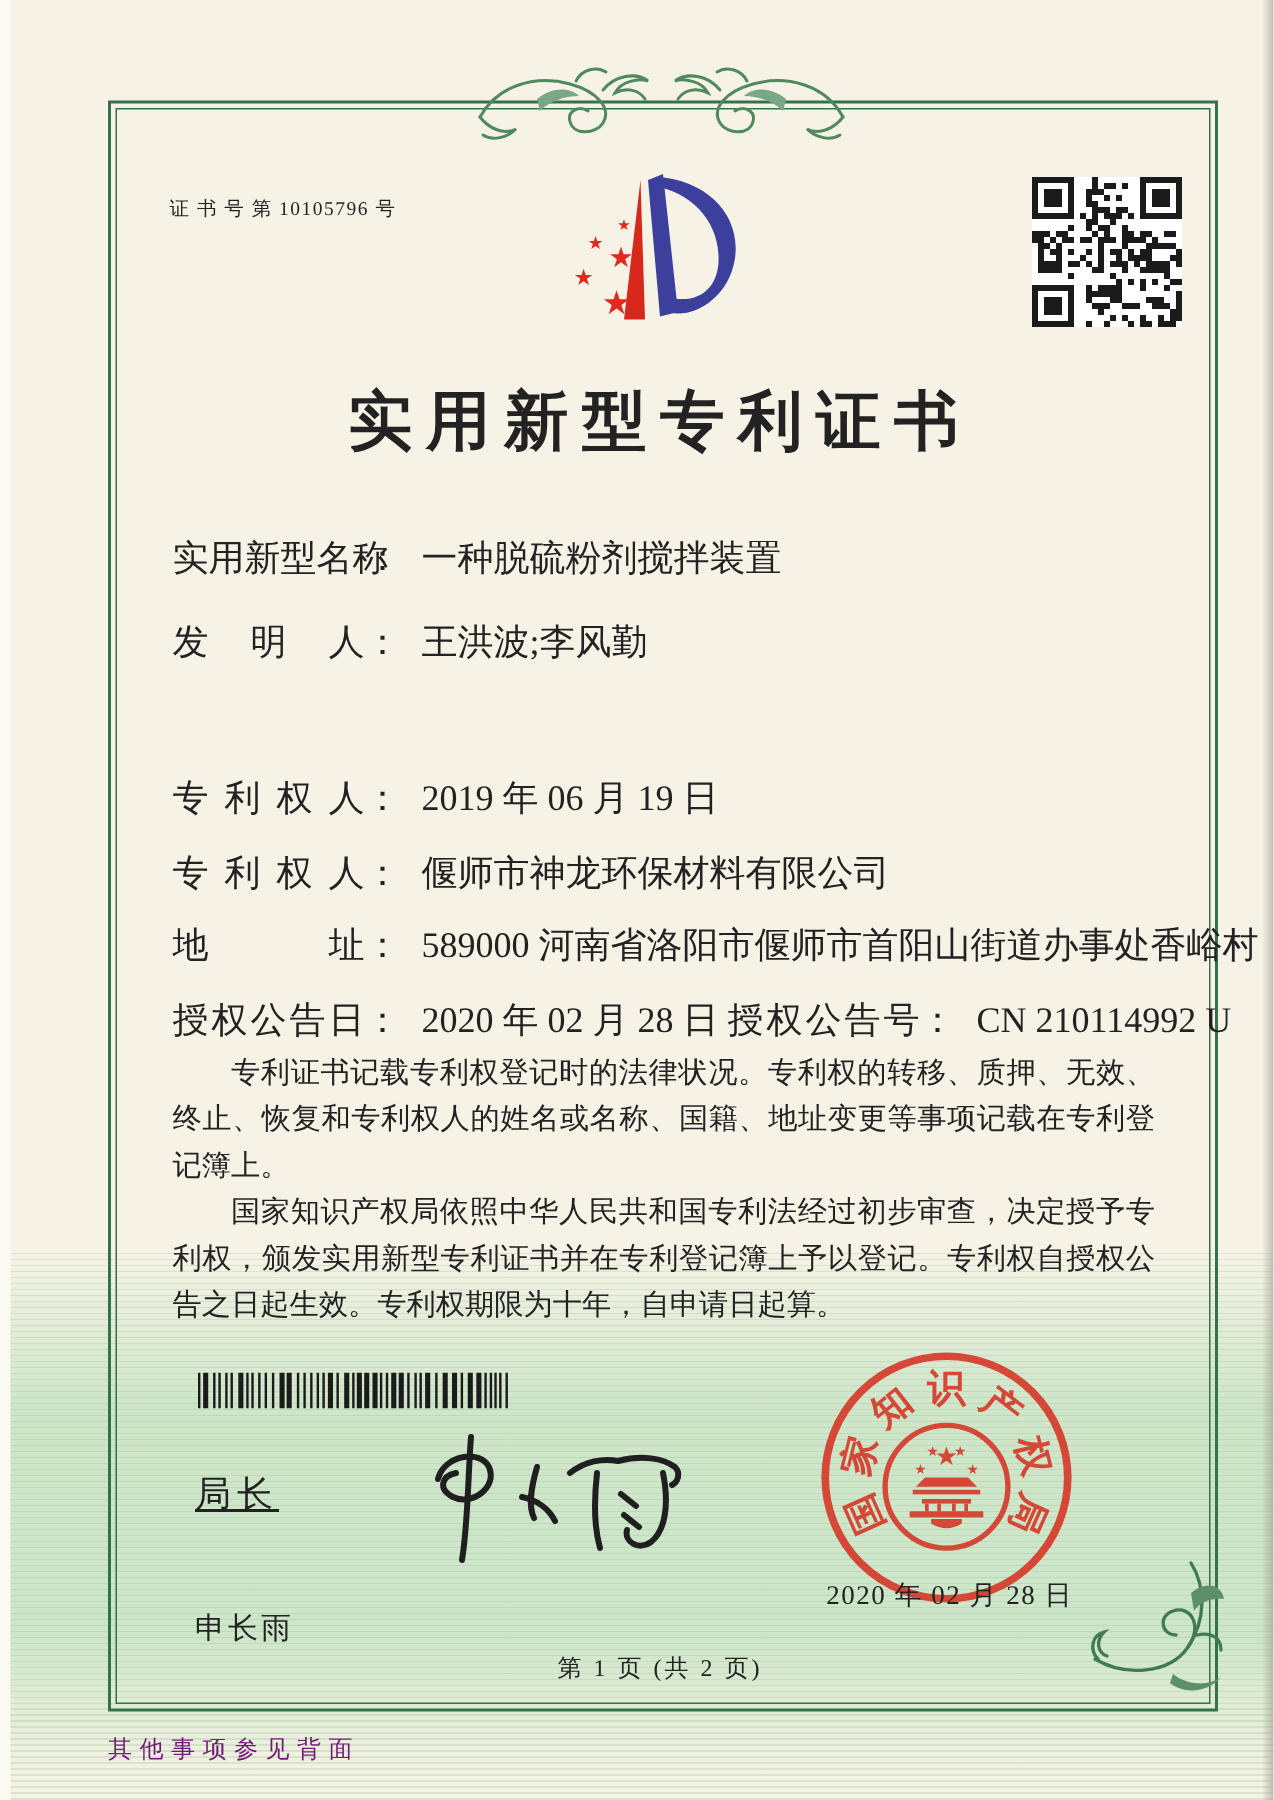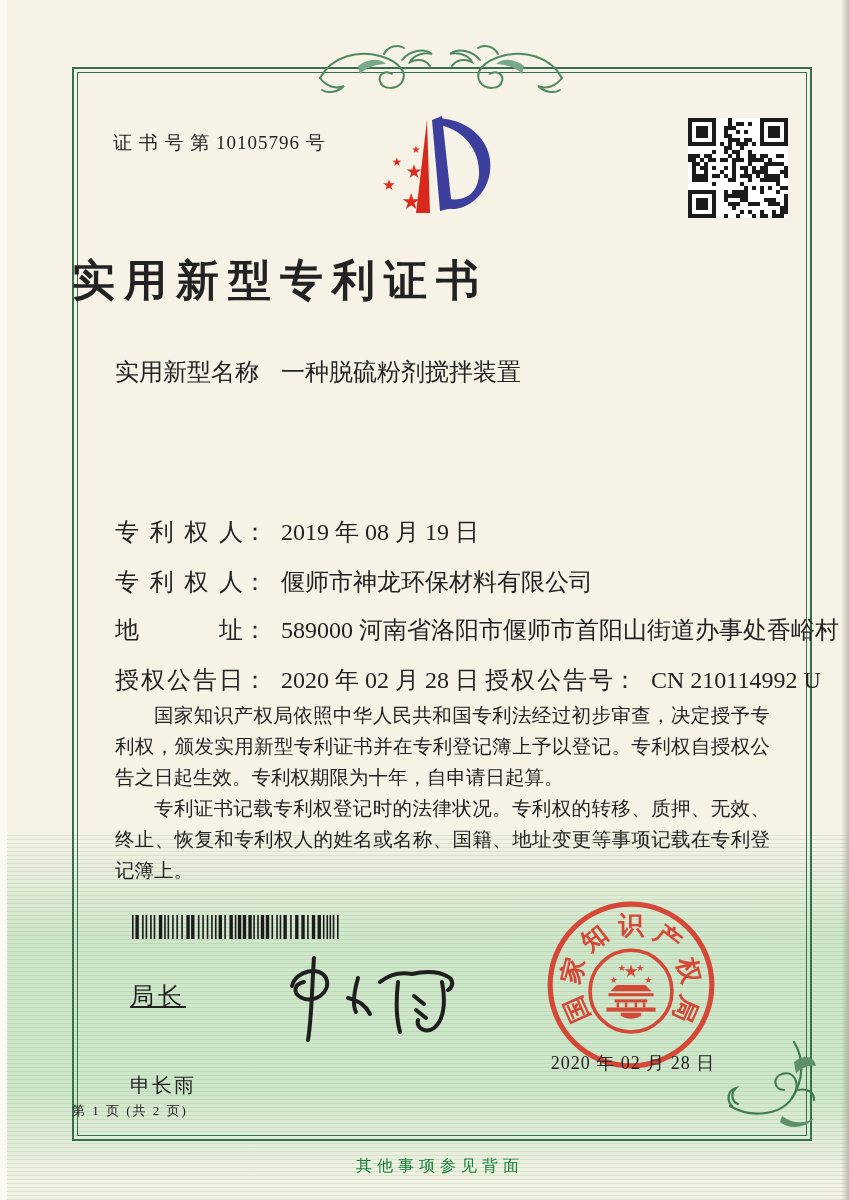--- a/index.html
+++ b/index.html
@@ -18,41 +18,41 @@
         rgba(203,229,199,.95) 70%, rgba(232,238,219,.45) 92%, rgba(246,243,230,0) 100%);
   }
   
   .frame{position:absolute;left:72px;top:67px;width:736px;height:1070px;
     border:2px solid #35714d;z-index:2;pointer-events:none;}
   .frame-inner{position:absolute;inset:3px;border:1px solid #35714d;}
   .edge-l{position:absolute;left:0;top:0;width:7px;height:100%;background:#fbfaf2;z-index:5;}
   .edge-r{position:absolute;right:0;top:0;width:8px;height:100%;
     background:linear-gradient(90deg,rgba(150,146,132,0),rgba(150,146,132,.55));z-index:5;}
 
-  .cert-no{left:113px;top:130px;font-size:19px;letter-spacing:1px;}
-  .title{left:72px;top:252px;width:736px;
+  .cert-no{left:113px;top:130px;font-size:13px;letter-spacing:1px;}
+  .title{left:72px;top:252px;width:736px;text-align:center;
     font-size:43px;font-weight:700;letter-spacing:9px;}
 
   .field-row{left:115px;font-size:24px;white-space:nowrap;}
   .flabel{display:inline-block;width:128px;text-align:justify;text-align-last:justify;
     text-justify:inter-character;}
   .colon{margin-right:8px;}
   .grant2{}
 
   .paras{left:115px;top:700px;width:655px;font-size:19.5px;line-height:31px;text-align:justify;}
   .paras p{margin:0;text-indent:2em;}
 
   .director-title{left:130px;top:980px;font-size:24px;letter-spacing:4px;text-decoration:underline;}
   .director-name{left:130px;top:1072px;font-size:20px;letter-spacing:2px;}
 
   .seal-date{left:518px;top:1051px;width:230px;text-align:center;font-size:18px;
     letter-spacing:1px;z-index:4;}
-  .page-ind{left:72px;top:1102px;width:736px;text-align:left;font-size:13px;letter-spacing:2px;}
-  .back-note{left:72px;top:1156px;width:736px;text-align:center;font-size:16px;
-    letter-spacing:5px;color:#15803d;}
+  .page-ind{left:72px;top:1102px;width:736px;text-align:center;font-size:16px;letter-spacing:2px;}
+  .back-note{left:72px;top:1156px;width:736px;text-align:left;font-size:16px;
+    letter-spacing:5px;color:#701a75;}
   svg{display:block;}
 </style>
 </head>
 <body>
 
 <div class="page">
 
   <div class="green-zone"></div>
 
   <div class="frame">
@@ -299,44 +299,48 @@
         <rect x="24" y="64" width="4" height="4" fill="#1b1b1b"></rect>
       </g>
   </svg>
 
   <div class="abs title">实用新型专利证书</div>
 
   <div class="abs field-row" style="top:356px">
     <span class="flabel">实用新型名称</span><span class="colon">：</span>
     <span class="fvalue">一种脱硫粉剂搅拌装置</span>
   </div>
+  <div class="abs field-row" style="top:412px">
+    <span class="flabel">发明人</span><span class="colon">：</span>
+    <span class="fvalue">王洪波;李风勤</span>
+  </div>
   <div class="abs field-row" style="top:516px">
     <span class="flabel">专利权人</span><span class="colon">：</span>
-    <span class="fvalue">2019 年 08 月 19 日</span>
+    <span class="fvalue">2019 年 06 月 19 日</span>
   </div>
   <div class="abs field-row" style="top:566px">
     <span class="flabel">专利权人</span><span class="colon">：</span>
     <span class="fvalue">偃师市神龙环保材料有限公司</span>
   </div>
   <div class="abs field-row" style="top:614px">
     <span class="flabel">地址</span><span class="colon">：</span>
     <span class="fvalue">589000 河南省洛阳市偃师市首阳山街道办事处香峪村</span>
   </div>
   <div class="abs field-row" style="top:664px">
     <span class="flabel">授权公告日</span><span class="colon">：</span>
     <span class="fvalue">2020 年 02 月 28 日</span>
     <span class="grant2">
       <span class="flabel">授权公告号</span><span class="colon">：</span>
       <span class="fvalue">CN 210114992 U</span>
     </span>
   </div>
 
   <div class="abs paras">
+    <p>专利证书记载专利权登记时的法律状况。专利权的转移、质押、无效、终止、恢复和专利权人的姓名或名称、国籍、地址变更等事项记载在专利登记簿上。</p>
     <p>国家知识产权局依照中华人民共和国专利法经过初步审查，决定授予专利权，颁发实用新型专利证书并在专利登记簿上予以登记。专利权自授权公告之日起生效。专利权期限为十年，自申请日起算。</p>
-    <p>专利证书记载专利权登记时的法律状况。专利权的转移、质押、无效、终止、恢复和专利权人的姓名或名称、国籍、地址变更等事项记载在专利登记簿上。</p>
   </div>
 
   <svg class="abs" style="left:130px;top:915px" width="214" height="24" viewBox="0 0 214 24">
     <g id="barcode-bars">
         <rect x="2" y="0" width="1.6" height="24" fill="#1b1b1b"></rect>
         <rect x="5.420598030090332" y="0" width="3.4" height="24" fill="#1b1b1b"></rect>
         <rect x="12.070419788360596" y="0" width="1.6" height="24" fill="#1b1b1b"></rect>
         <rect x="15.587931823730468" y="0" width="1.6" height="24" fill="#1b1b1b"></rect>
         <rect x="20.134407329559327" y="0" width="1.6" height="24" fill="#1b1b1b"></rect>
         <rect x="23.677906608581544" y="0" width="1.6" height="24" fill="#1b1b1b"></rect>

